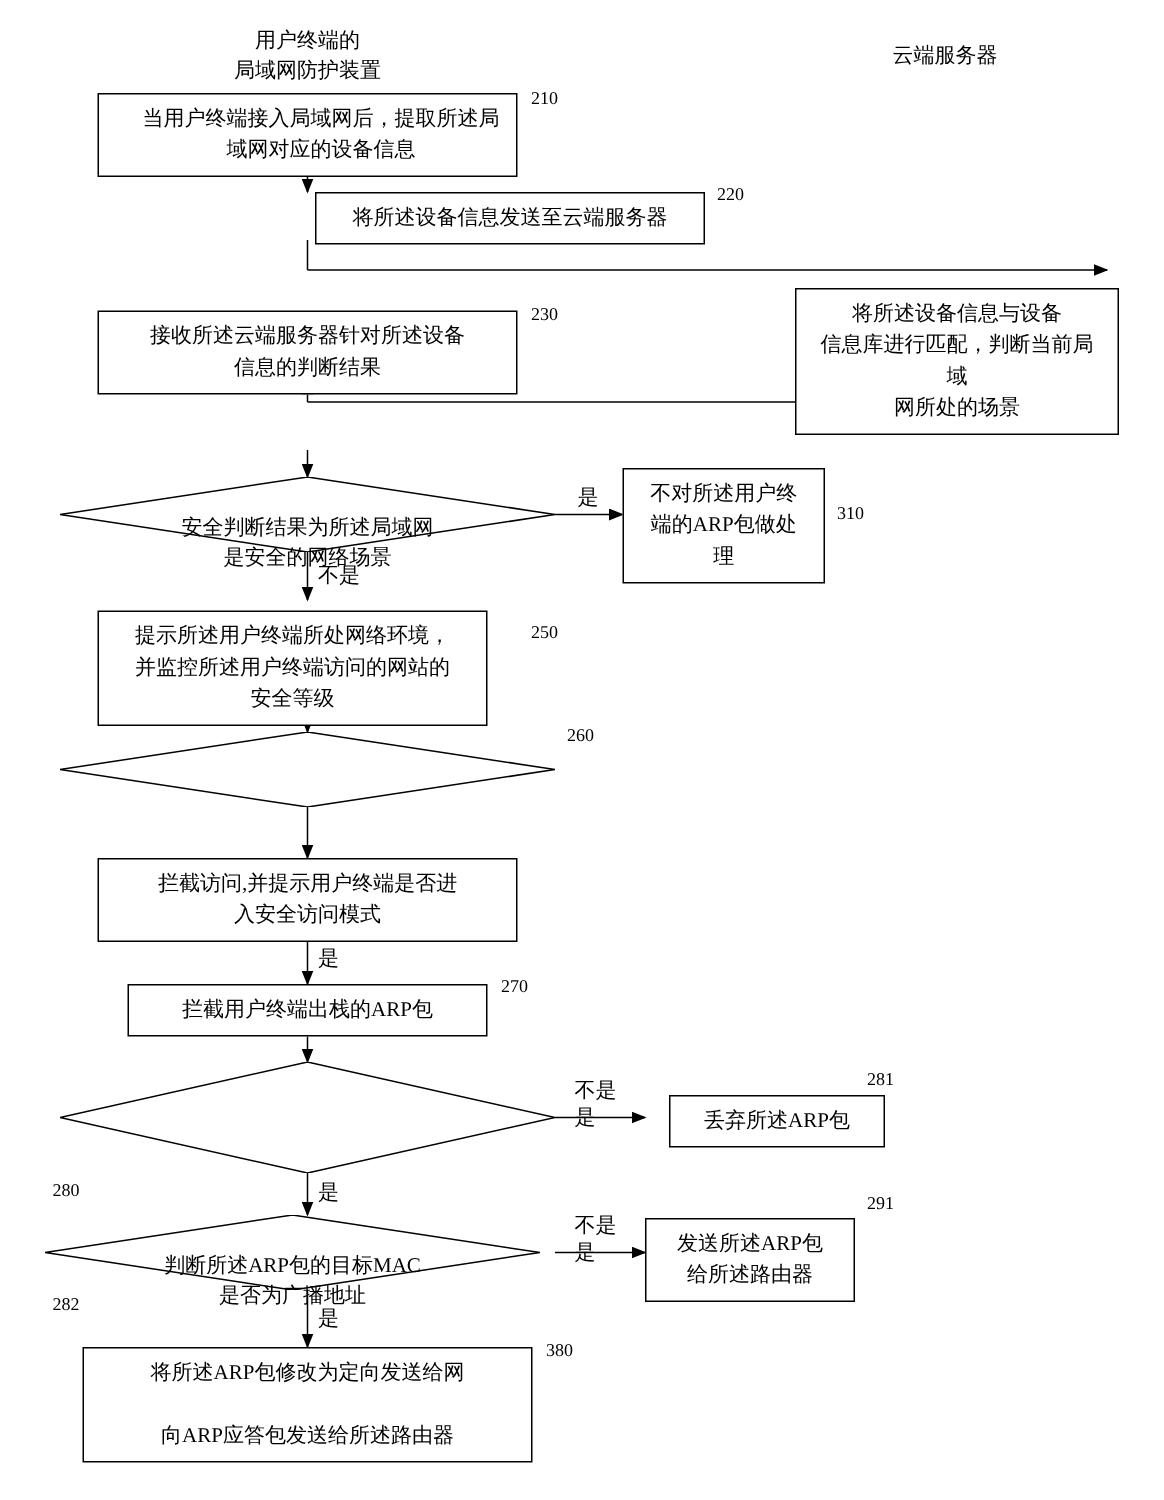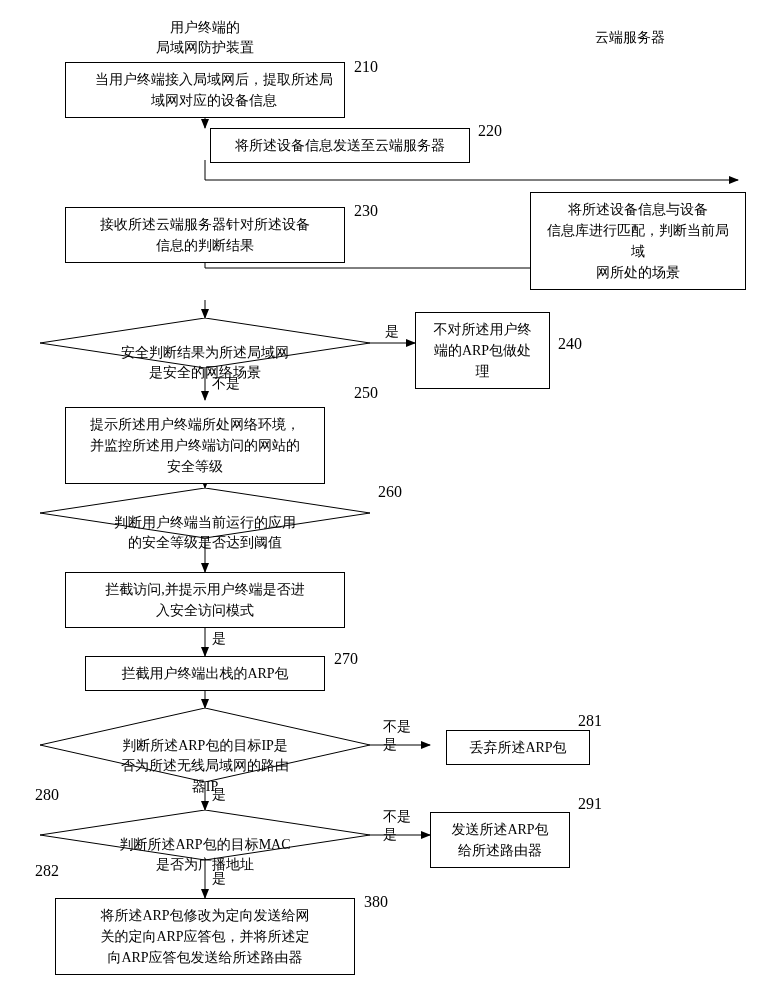--- a/index.html
+++ b/index.html
@@ -21,21 +21,21 @@
     background: #fff;
     line-height: 1.5;
   }
   .label {
     position: absolute;
     text-align: center;
     line-height: 1.4;
   }
   .num {
     position: absolute;
-    font-size: 16px;
+    font-size: 12px;
   }
   svg.lines {
     position: absolute;
     left: 0;
     top: 0;
     width: 776px;
     height: 1000px;
     pointer-events: none;
   }
   .diamond {
@@ -136,78 +136,69 @@
     <span>是安全的网络场景</span>
   </div>
 </div>
 <div class="edge" style="left:385px; top:323px;">是</div>
 
 <div class="box" style="left:415px; top:312px; width:135px;">
   <span>不对所述用户终</span><br>
   <span>端的ARP包做处</span><br>
   <span>理</span>
 </div>
-<div class="num" style="left:558px; top:335px;">240</div>
+<div class="num" style="left:558px; top:335px;">310</div>
 
 <div class="edge" style="left:212px; top:375px;">不是</div>
 
 <div class="box" style="left:65px; top:407px; width:260px;">
   <span>提示所述用户终端所处网络环境，</span><br>
   <span>并监控所述用户终端访问的网站的</span><br>
   <span>安全等级</span>
 </div>
-<div class="num" style="left:354px; top:384px;text-align:center;">250</div>
+<div class="num" style="left:354px; top:414px;text-align:center;">250</div>
 
 <div class="diamond" style="left:40px; top:488px; width:330px; height:50px;">
   <svg width="330" height="50">
       <polygon points="0,25 165,0 330,25 165,50" fill="#fff" stroke="#000"></polygon>
     </svg>
-  <div class="dtext" style="top:7px;">
-    <span>判断用户终端当前运行的应用</span><br>
-    <span>的安全等级是否达到阈值</span>
-  </div>
 </div>
 <div class="num" style="left:378px; top:483px;">260</div>
 <div class="edge" style="left:212px; top:548px;margin-top:40px;">达到</div>
 
 <div class="box" style="left:65px; top:572px; width:280px;">
   <span>拦截访问,并提示用户终端是否进</span><br>
   <span>入安全访问模式</span>
 </div>
 <div class="edge" style="left:212px; top:630px;">是</div>
 
 <div class="box" style="left:85px; top:656px; width:240px;">
   <span>拦截用户终端出栈的ARP包</span>
 </div>
 <div class="num" style="left:334px; top:650px;">270</div>
 
 <div class="diamond" style="left:40px; top:708px; width:330px; height:74px;">
   <svg width="330" height="74">
       <polygon points="0,37 165,0 330,37 165,74" fill="#fff" stroke="#000"></polygon>
     </svg>
-  <div class="dtext" style="top:10px;">
-    <span>判断所述ARP包的目标IP是</span><br>
-    <span>否为所述无线局域网的路由</span><br>
-    <span>器IP</span>
-  </div>
 </div>
 <div class="num" style="left:35px; top:786px;">280</div>
 <div class="edge" style="left:383px; top:718px;">
   <span>不是</span><br>
   <span>是</span>
 </div>
 
 <div class="box" style="left:446px; top:730px; width:144px;">
   <span>丢弃所述ARP包</span>
 </div>
 <div class="num" style="left:578px; top:712px;">281</div>
 
 <div class="edge" style="left:212px; top:786px;">是</div>
 
-<div class="diamond" style="left:40px; top:810px; width:330px; height:50px;">
+<div class="diamond" style="left:30px; top:810px; width:330px; height:50px;">
   <svg width="330" height="50">
       <polygon points="0,25 165,0 330,25 165,50" fill="#fff" stroke="#000"></polygon>
     </svg>
   <div class="dtext" style="top:7px;">
     <span>判断所述ARP包的目标MAC</span><br>
     <span>是否为广播地址</span>
   </div>
 </div>
 <div class="num" style="left:35px; top:862px;">282</div>
 <div class="edge" style="left:383px; top:808px;">
@@ -218,16 +209,16 @@
 <div class="box" style="left:430px; top:812px; width:140px;">
   <span>发送所述ARP包</span><br>
   <span>给所述路由器</span>
 </div>
 <div class="num" style="left:578px; top:795px;">291</div>
 
 <div class="edge" style="left:212px; top:870px;">是</div>
 
 <div class="box" style="left:55px; top:898px; width:300px;">
   <span>将所述ARP包修改为定向发送给网</span><br>
-  <span>关的定向ARP应答包，并将所述定</span><br>
+  <br>
   <span>向ARP应答包发送给所述路由器</span>
 </div>
 <div class="num" style="left:364px; top:893px;">380</div>
 
 </body></html>

